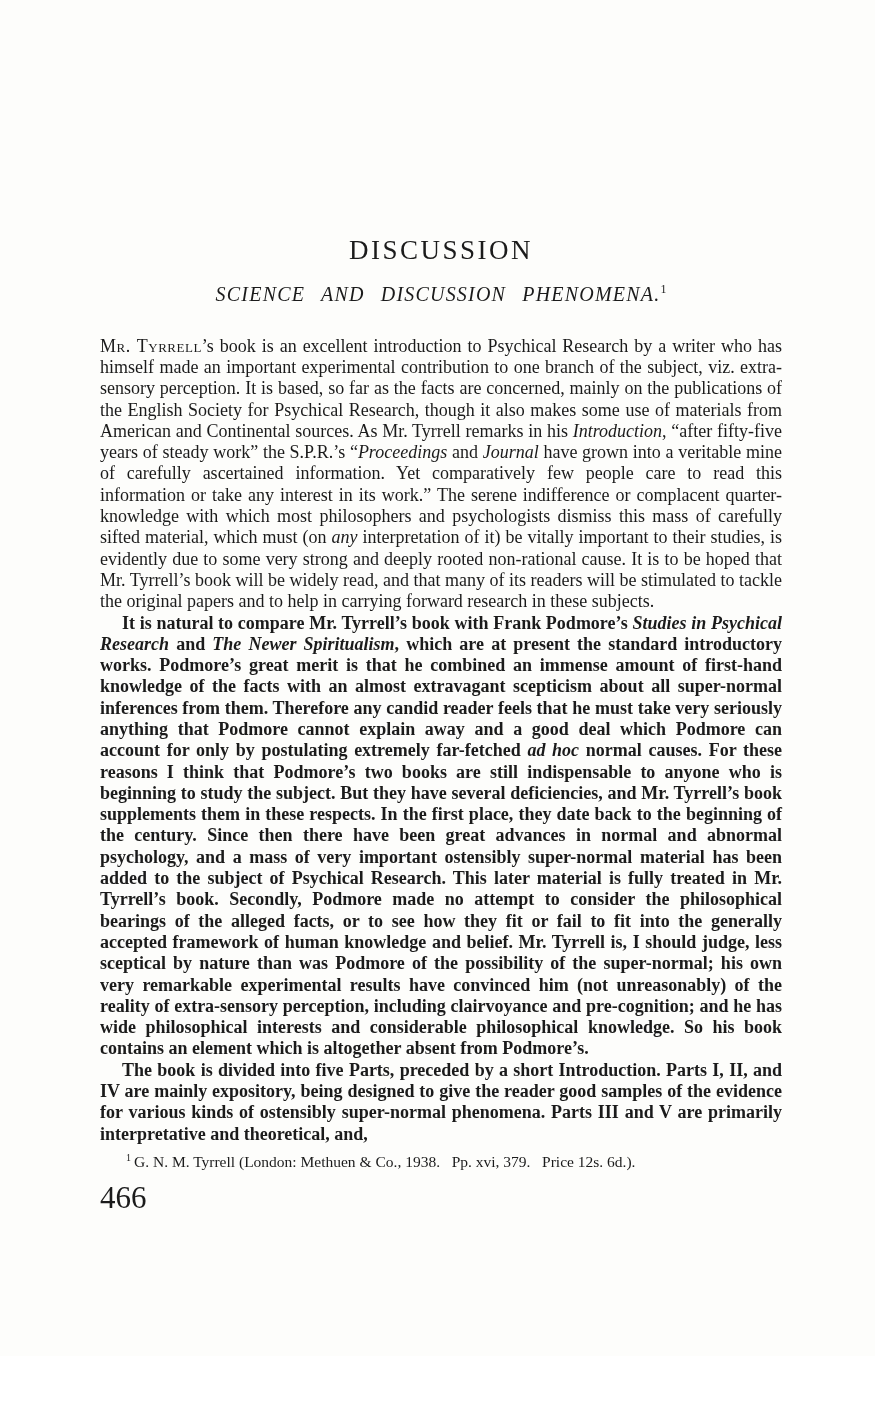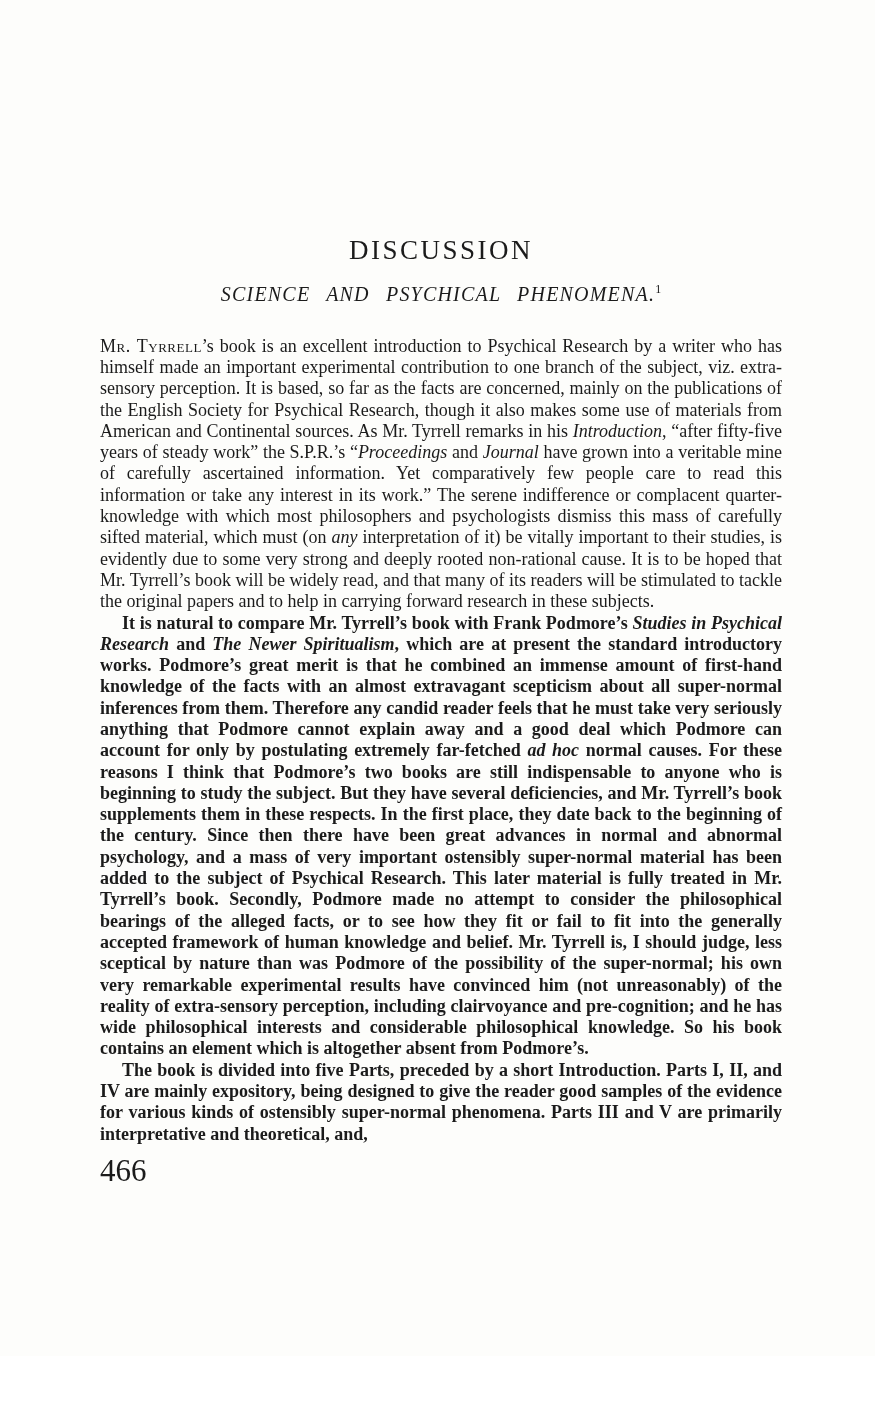--- a/index.html
+++ b/index.html
@@ -78,24 +78,25 @@
     margin-top: 8px;
     font-size: 31px;
   }
 </style>
 </head>
 <body>
 
 <div class="page">
   <div class="column">
     <h1 class="heading">DISCUSSION</h1>
-    <h2 class="subheading"><span>SCIENCE AND PSYCHICAL PHENOMENA.</span><sup>1</sup></h2>
+    <h2 class="subheading"><span>SCIENCE AND DISCUSSION PHENOMENA.</span><sup>1</sup></h2>
 
     <div class="body-text" id="paragraphs">
         <p class="para"><span class="smallcaps">Mr. Tyrrell</span><span>’s book is an excellent introduction to Psychical Research by a writer who has himself made an important experimental contribution to one branch of the subject, viz. extra-sensory perception. It is based, so far as the facts are concerned, mainly on the publications of the English Society for Psychical Research, though it also makes some use of materials from American and Continental sources. As Mr. Tyrrell remarks in his </span><span class="italic">Introduction</span><span>, “after fifty-five years of steady work” the S.P.R.’s “</span><span class="italic">Proceedings</span><span> and </span><span class="italic">Journal</span><span> have grown into a veritable mine of carefully ascertained information. Yet comparatively few people care to read this information or take any interest in its work.” The serene indifference or complacent quarter-knowledge with which most philosophers and psychologists dismiss this mass of carefully sifted material, which must (on </span><span class="italic">any</span><span> interpretation of it) be vitally important to their studies, is evidently due to some very strong and deeply rooted non-rational cause. It is to be hoped that Mr. Tyrrell’s book will be widely read, and that many of its readers will be stimulated to tackle the original papers and to help in carrying forward research in these subjects.</span></p>
         <p class="para indent"><span>It is natural to compare Mr. Tyrrell’s book with Frank Podmore’s </span><span class="italic">Studies in Psychical Research</span><span> and </span><span class="italic">The Newer Spiritualism</span><span>, which are at present the standard introductory works. Podmore’s great merit is that he combined an immense amount of first-hand knowledge of the facts with an almost extravagant scepticism about all super-normal inferences from them. Therefore any candid reader feels that he must take very seriously anything that Podmore cannot explain away and a good deal which Podmore can account for only by postulating extremely far-fetched </span><span class="italic">ad hoc</span><span> normal causes. For these reasons I think that Podmore’s two books are still indispensable to anyone who is beginning to study the subject. But they have several deficiencies, and Mr. Tyrrell’s book supplements them in these respects. In the first place, they date back to the beginning of the century. Since then there have been great advances in normal and abnormal psychology, and a mass of very important ostensibly super-normal material has been added to the subject of Psychical Research. This later material is fully treated in Mr. Tyrrell’s book. Secondly, Podmore made no attempt to consider the philosophical bearings of the alleged facts, or to see how they fit or fail to fit into the generally accepted framework of human knowledge and belief. Mr. Tyrrell is, I should judge, less sceptical by nature than was Podmore of the possibility of the super-normal; his own very remarkable experimental results have convinced him (not unreasonably) of the reality of extra-sensory perception, including clairvoyance and pre-cognition; and he has wide philosophical interests and considerable philosophical knowledge. So his book contains an element which is altogether absent from Podmore’s.</span></p>
         <p class="para indent"><span>The book is divided into five Parts, preceded by a short Introduction. Parts I, II, and IV are mainly expository, being designed to give the reader good samples of the evidence for various kinds of ostensibly super-normal phenomena. Parts III and V are primarily interpretative and theoretical, and,</span></p>
       </div>
 
+    <div class="footnote"><sup>1</sup><span>G. N. M. Tyrrell (London: Methuen &amp; Co., 1938.  Pp. xvi, 379.  Price 12s. 6d.).</span></div>
 
     <div class="page-number">466</div>
   </div>
 </div>
 
 </body></html>

